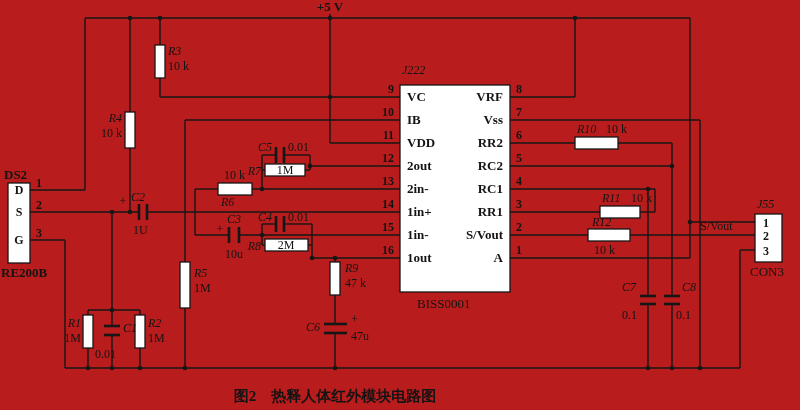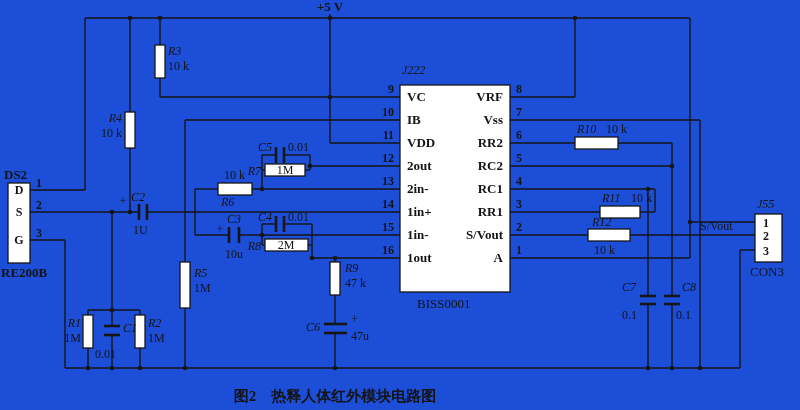--- a/index.html
+++ b/index.html
@@ -1,16 +1,16 @@
 <!DOCTYPE html>
 <html><head>
 <meta charset="utf-8">
 <style>
   html,body{margin:0;padding:0;background:#e8e8e8;}
-  .stage{position:relative;width:800px;height:410px;background:#1d4ed8;overflow:hidden;margin:0 auto;}
+  .stage{position:relative;width:800px;height:410px;background:#b91c1c;overflow:hidden;margin:0 auto;}
   svg{position:absolute;left:0;top:0;}
   .w{stroke:#161616;stroke-width:1.4;fill:none;}
   .p{stroke:#161616;stroke-width:2.6;fill:none;}
   .r{fill:#ffffff;stroke:#161616;stroke-width:1.3;}
   .d{fill:#161616;}
   text{fill:#141414;font-family:"Liberation Serif","DejaVu Serif",serif;}
   .val{font-size:12px;}
   .refi{font-size:12px;font-style:italic;}
   .pin{font-size:13px;font-weight:bold;}
   .num{font-size:12px;font-weight:bold;}

